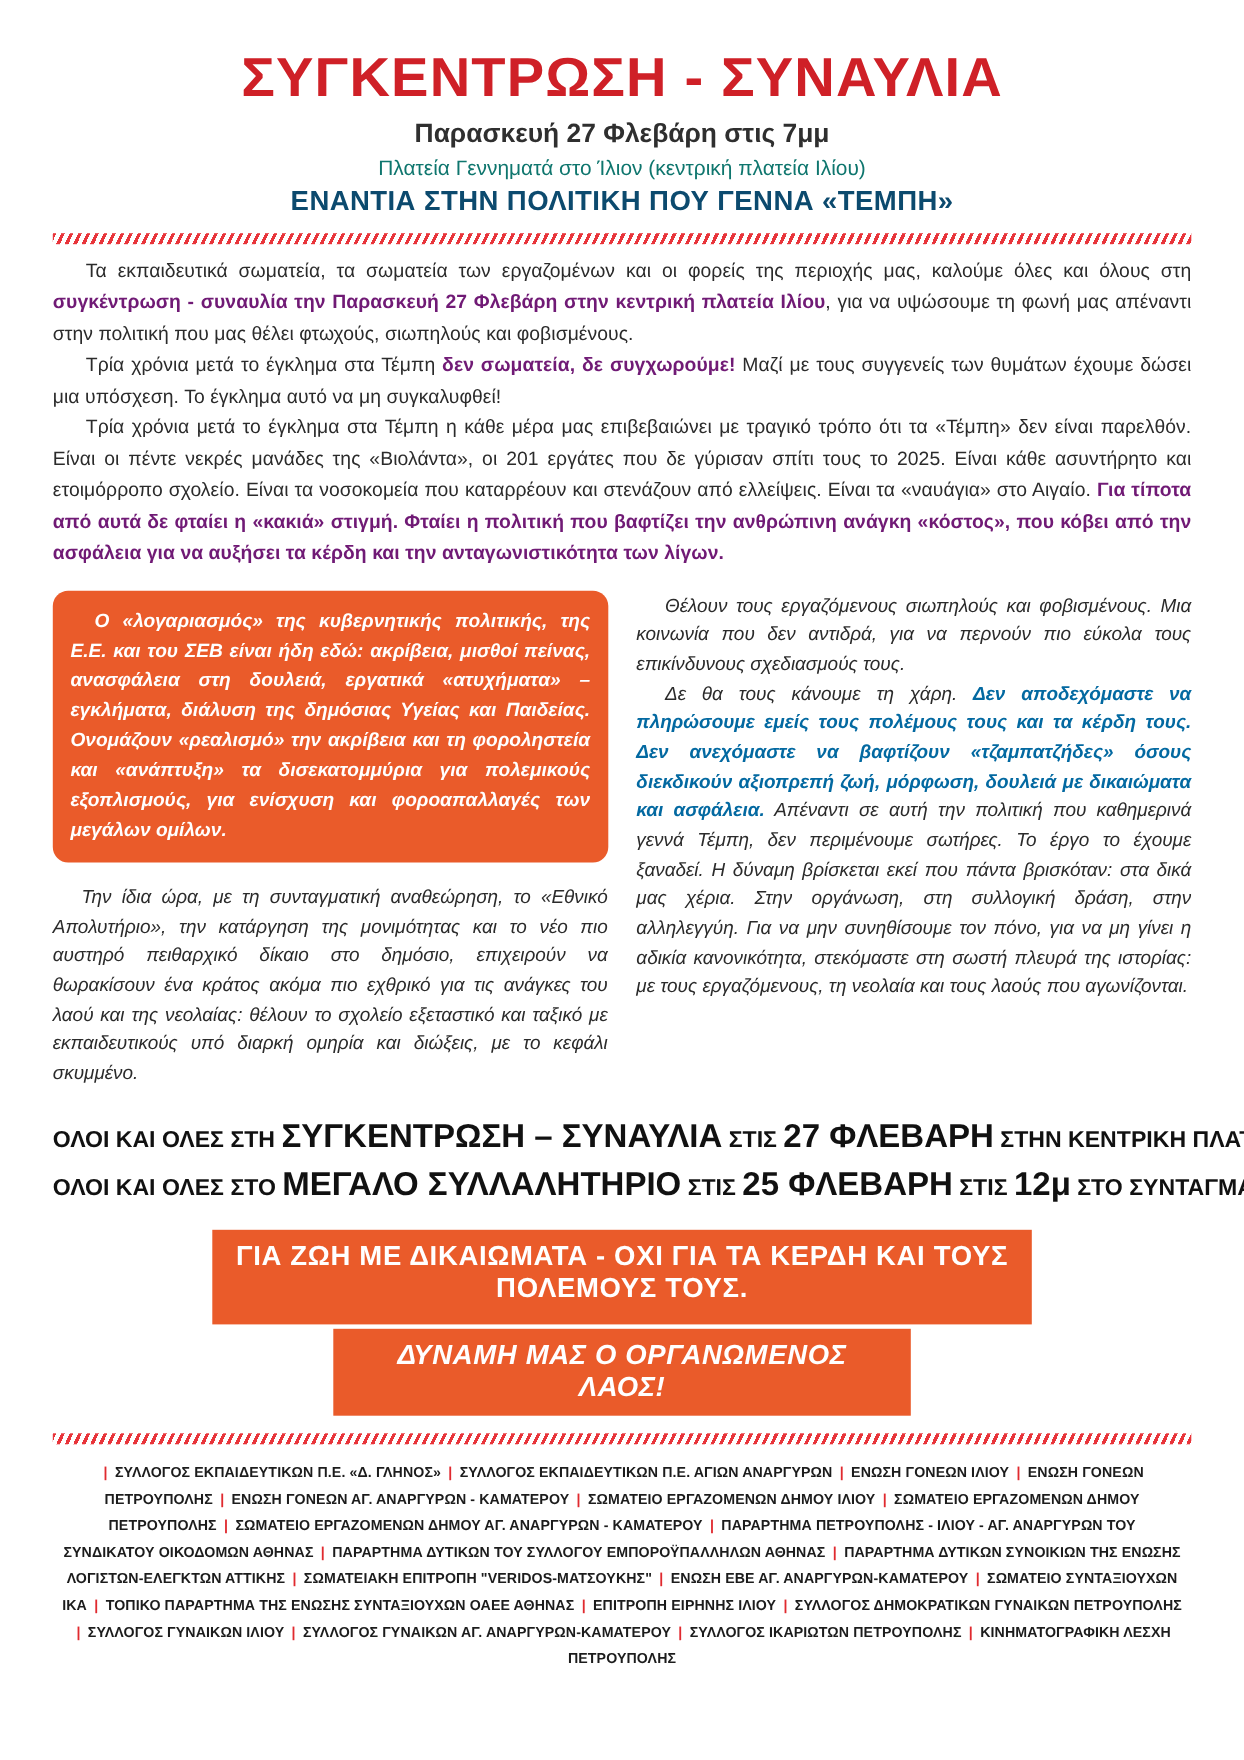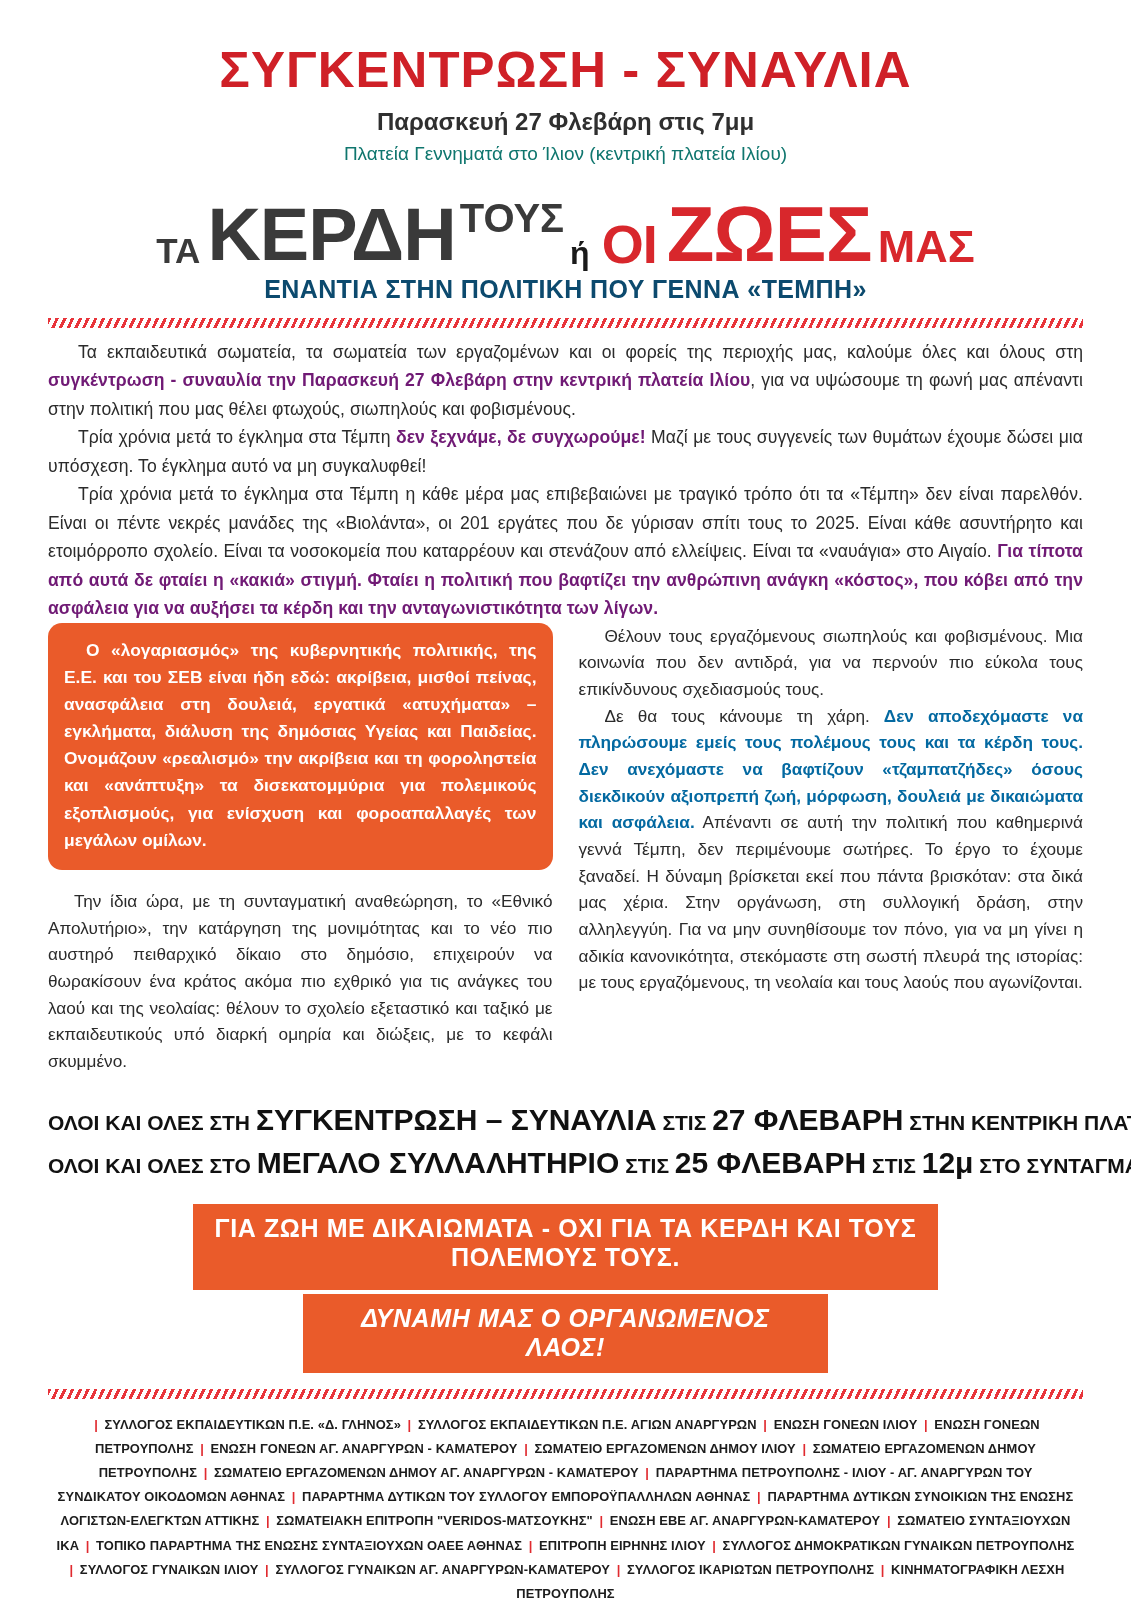--- a/index.html
+++ b/index.html
@@ -92,21 +92,22 @@
     text-align:justify;
     letter-spacing:0.05px;
   }
   .intro p{margin:0;text-indent:30px;}
   .intro b{font-weight:bold;color:#701a75;}
 
   
   .cols{
     display:flex;
     gap:26px;
-    margin-top:0;
+    margin-top:20px;
+    font-style:italic;
   }
   .col{width:50%;}
   .col p{
     margin:0;
     font-size:17.2px;
     line-height:1.55;
     text-align:justify;
     text-indent:26px;
     color:#2b2b2b;
   }
@@ -181,36 +182,27 @@
 </style>
 </head>
 <body>
 
 <div class="page">
 
   <div class="hdr-title">ΣΥΓΚΕΝΤΡΩΣΗ - ΣΥΝΑΥΛΙΑ</div>
   <div class="hdr-sub">Παρασκευή 27 Φλεβάρη στις 7μμ</div>
   <div class="hdr-loc">Πλατεία Γεννηματά στο Ίλιον (κεντρική πλατεία Ιλίου)</div>
 
-  <div class="slogan">
-    <span class="sl sl-ta">ΤΑ</span>
-    <span class="sl sl-kerdi">ΚΕΡΔΗ</span>
-    <span class="sl sl-tous">ΤΟΥΣ</span>
-    <span class="sl sl-i">ή</span>
-    <span class="sl sl-oi">ΟΙ</span>
-    <span class="sl sl-zoes">ΖΩΕΣ</span>
-    <span class="sl sl-mas">ΜΑΣ</span>
-  </div>
   <div class="slogan2">ΕΝΑΝΤΙΑ ΣΤΗΝ ΠΟΛΙΤΙΚΗ ΠΟΥ ΓΕΝΝΑ «ΤΕΜΠΗ»</div>
 
   <div class="stripes"></div>
 
   <div class="intro">
     <p><span>Τα εκπαιδευτικά σωματεία, τα σωματεία των εργαζομένων και οι φορείς της περιοχής μας, καλούμε όλες και όλους στη </span><b>συγκέντρωση - συναυλία την Παρασκευή 27 Φλεβάρη στην κεντρική πλατεία Ιλίου</b><span>, για να υψώσουμε τη φωνή μας απέναντι στην πολιτική που μας θέλει φτωχούς, σιωπηλούς και φοβισμένους.</span></p>
-    <p><span>Τρία χρόνια μετά το έγκλημα στα Τέμπη </span><b>δεν ξεχνάμε, δε συγχωρούμε!</b><span> Μαζί με τους συγγενείς των θυμάτων έχουμε δώσει μια υπόσχεση. Το έγκλημα αυτό να μη συγκαλυφθεί!</span></p>
+    <p><span>Τρία χρόνια μετά το έγκλημα στα Τέμπη </span><b>δεν σωματεία, δε συγχωρούμε!</b><span> Μαζί με τους συγγενείς των θυμάτων έχουμε δώσει μια υπόσχεση. Το έγκλημα αυτό να μη συγκαλυφθεί!</span></p>
     <p><span>Τρία χρόνια μετά το έγκλημα στα Τέμπη η κάθε μέρα μας επιβεβαιώνει με τραγικό τρόπο ότι τα «Τέμπη» δεν είναι παρελθόν. Είναι οι πέντε νεκρές μανάδες της «Βιολάντα», οι 201 εργάτες που δε γύρισαν σπίτι τους το 2025. Είναι κάθε ασυντήρητο και ετοιμόρροπο σχολείο. Είναι τα νοσοκομεία που καταρρέουν και  στενάζουν από ελλείψεις. Είναι τα «ναυάγια» στο Αιγαίο.  </span><b>Για τίποτα από αυτά δε φταίει η «κακιά» στιγμή. Φταίει η πολιτική που βαφτίζει την ανθρώπινη ανάγκη «κόστος», που κόβει από την ασφάλεια για να αυξήσει τα κέρδη και την ανταγωνιστικότητα των λίγων.</b></p>
   </div>
 
   <div class="cols">
     <div class="col">
       <div class="callout">Ο «λογαριασμός» της κυβερνητικής πολιτικής, της Ε.Ε. και του ΣΕΒ είναι ήδη εδώ: ακρίβεια, μισθοί πείνας, ανασφάλεια στη δουλειά, εργατικά «ατυχήματα» – εγκλήματα, διάλυση της δημόσιας Υγείας και Παιδείας. Ονομάζουν «ρεαλισμό» την ακρίβεια και τη φοροληστεία και «ανάπτυξη» τα δισεκατομμύρια για πολεμικούς εξοπλισμούς, για ενίσχυση και φοροαπαλλαγές των μεγάλων ομίλων.</div>
       <p>Την ίδια ώρα, με τη συνταγματική αναθεώρηση, το «Εθνικό Απολυτήριο», την κατάργηση της μονιμότητας και το νέο πιο αυστηρό πειθαρχικό δίκαιο στο δημόσιο, επιχειρούν να θωρακίσουν ένα κράτος ακόμα πιο εχθρικό για τις ανάγκες του λαού και της νεολαίας: θέλουν το σχολείο εξεταστικό και ταξικό με εκπαιδευτικούς υπό διαρκή ομηρία και διώξεις, με το κεφάλι σκυμμένο.</p>
     </div>
     <div class="col">
       <p>Θέλουν τους εργαζόμενους σιωπηλούς και φοβισμένους. Μια κοινωνία που δεν αντιδρά, για να περνούν πιο εύκολα τους επικίνδυνους σχεδιασμούς τους.</p>

